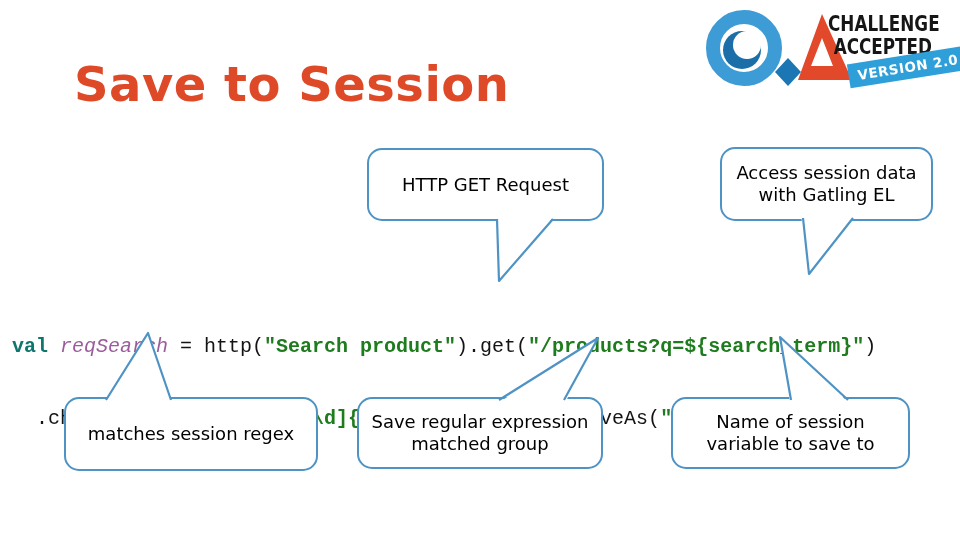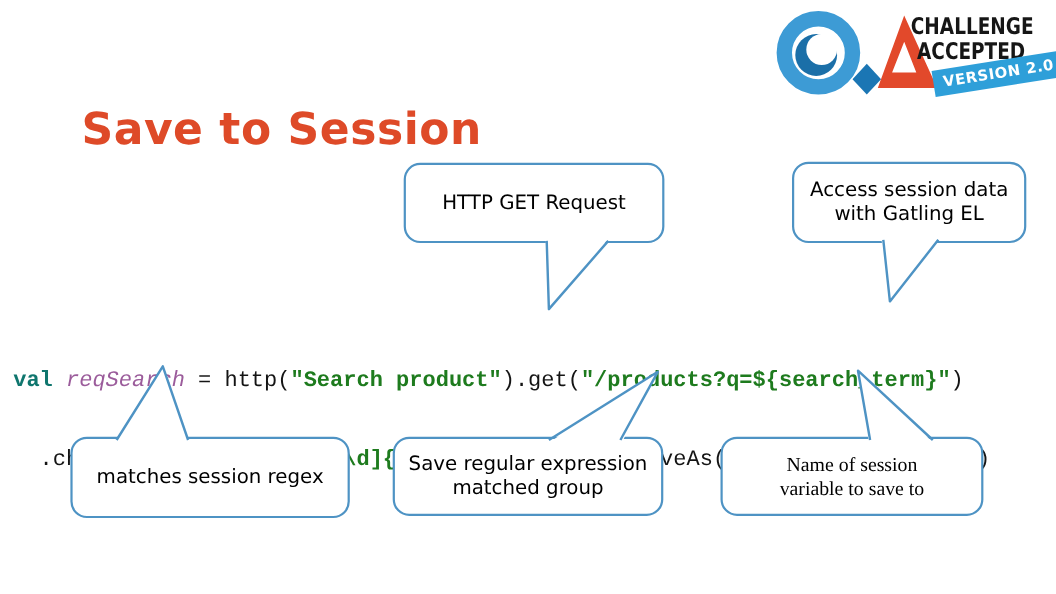--- a/index.html
+++ b/index.html
@@ -1,20 +1,20 @@
 <!DOCTYPE html>
 <html><head>
 <meta charset="utf-8">
 <style>
   html,body{margin:0;padding:0;}
   body{width:960px;height:540px;position:relative;background:#ffffff;overflow:hidden;
        font-family:"DejaVu Sans", sans-serif;}
 
-  .slide-title{position:absolute;left:74px;top:56px;font-size:40px;font-weight:bold;
-       letter-spacing:0.5px;color:#DE4A28;margin-top:39px;}
+  .slide-title{position:absolute;left:74px;top:56px;font-size:48px;font-weight:bold;
+       letter-spacing:0.5px;color:#DE4A28;}
 
   
   .logo{position:absolute;left:700px;top:4px;width:256px;height:106px;}
   .logo-text{position:absolute;right:24px;top:9px;width:130px;text-align:right;
        font-size:21px;font-weight:bold;line-height:23px;color:#161616;
        transform:scaleX(0.8);transform-origin:right top;white-space:nowrap;}
   .version-badge{position:absolute;left:148px;top:51px;transform:rotate(-9deg);
        background:#2E9FD9;color:#fff;font-size:13.5px;font-weight:bold;
        padding:4px 9px;letter-spacing:0.5px;z-index:2;white-space:nowrap;}
 
@@ -28,21 +28,21 @@
 
   
   .callout{position:absolute;box-sizing:border-box;border:2px solid #4E93C4;
        border-radius:15px;background:#fff;display:flex;flex-direction:column;
        justify-content:center;align-items:center;text-align:center;
        font-size:18px;line-height:22px;color:#000;z-index:4;}
   #co-http  {left:367px;top:148px;width:237px;height:73px;}
   #co-access{left:720px;top:147px;width:213px;height:74px;}
   #co-check {left:64px; top:397px;width:254px;height:74px;}
   #co-save  {left:357px;top:397px;width:246px;height:72px;align-items:center;}
-  #co-name  {left:655px;top:397px;width:239px;height:72px;font-family:Liberation Serif, serif;}
+  #co-name  {left:671px;top:397px;width:239px;height:72px;}
 
   .tails{position:absolute;left:0;top:0;width:960px;height:540px;z-index:5;
        pointer-events:none;}
   .tails polygon{fill:#ffffff;stroke:none;}
   .tails path{fill:none;stroke:#4E93C4;stroke-width:2.2;stroke-linejoin:round;}
 </style>
 </head>
 <body>
 
 <div class="slide-title">Save to Session</div>

